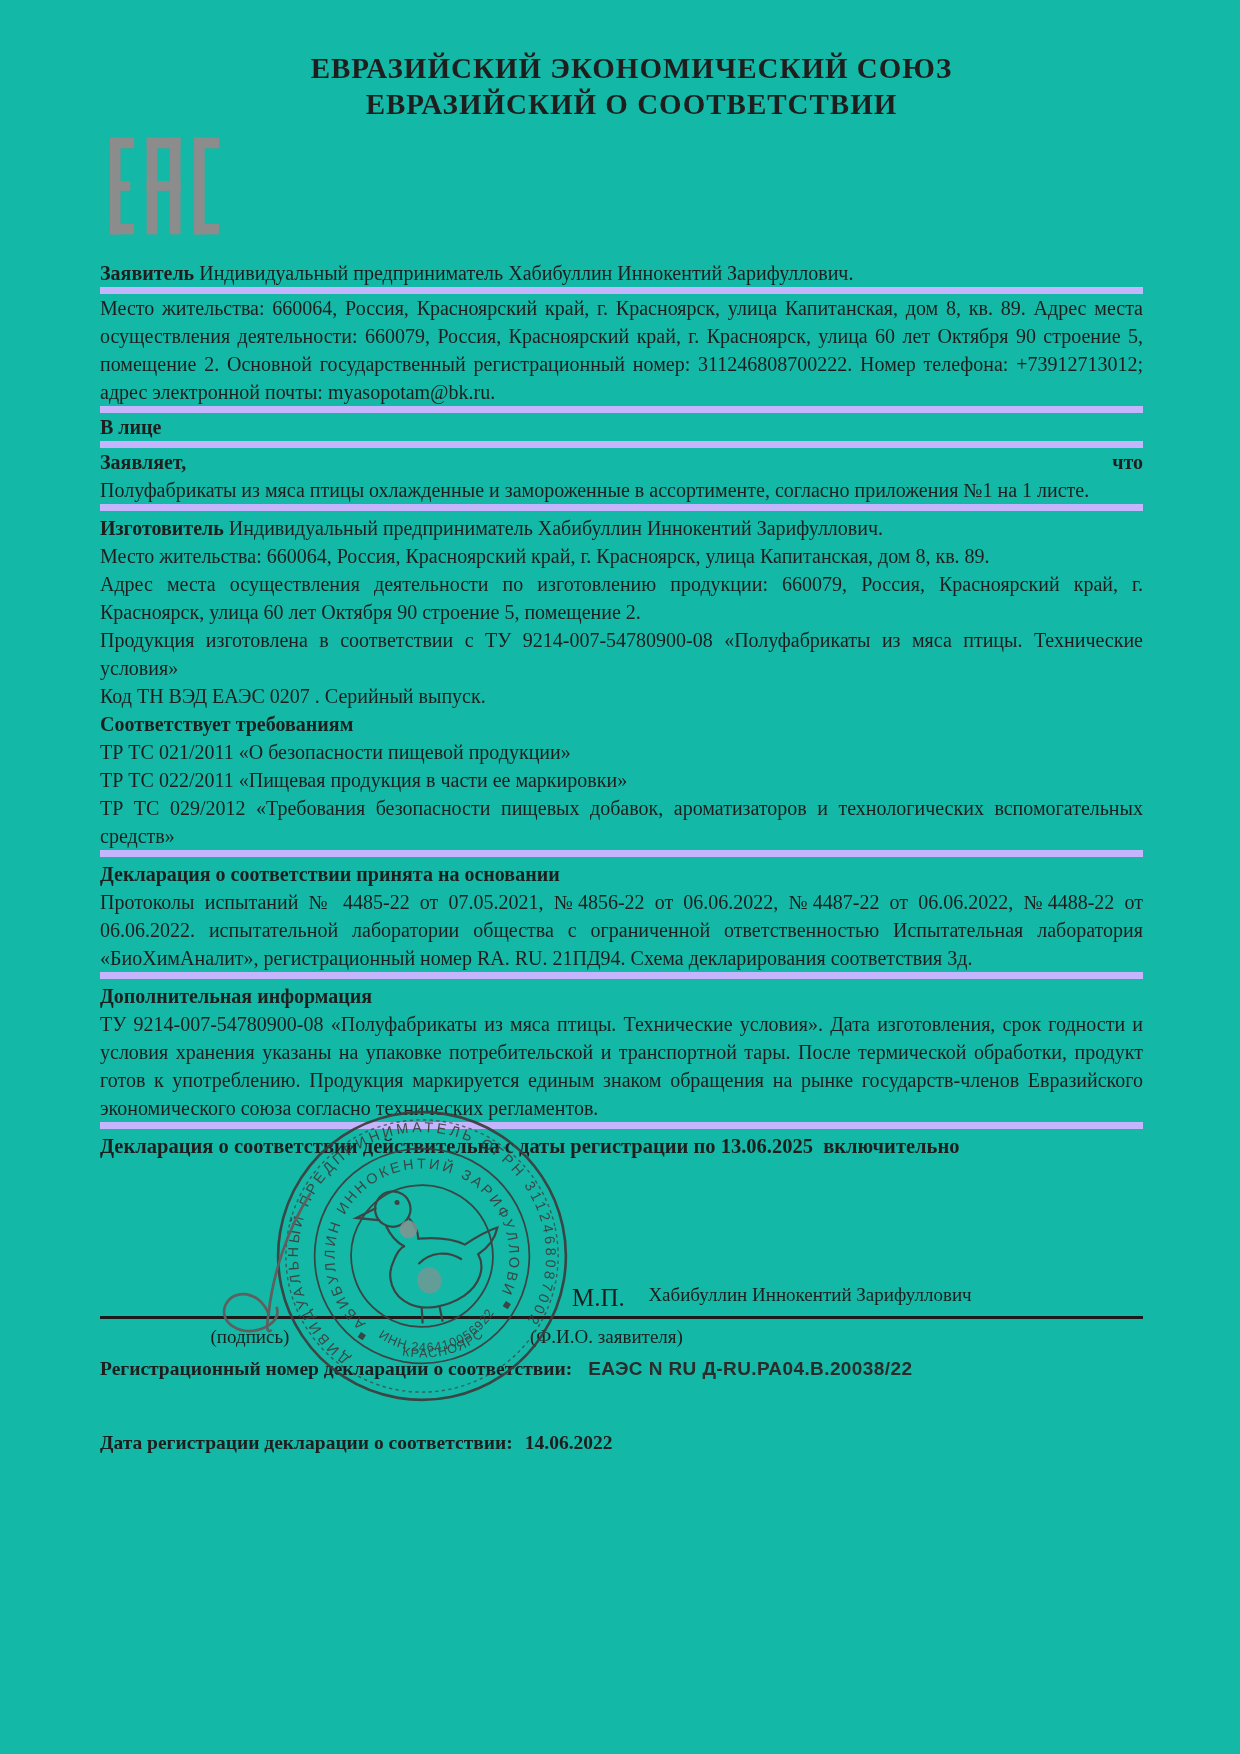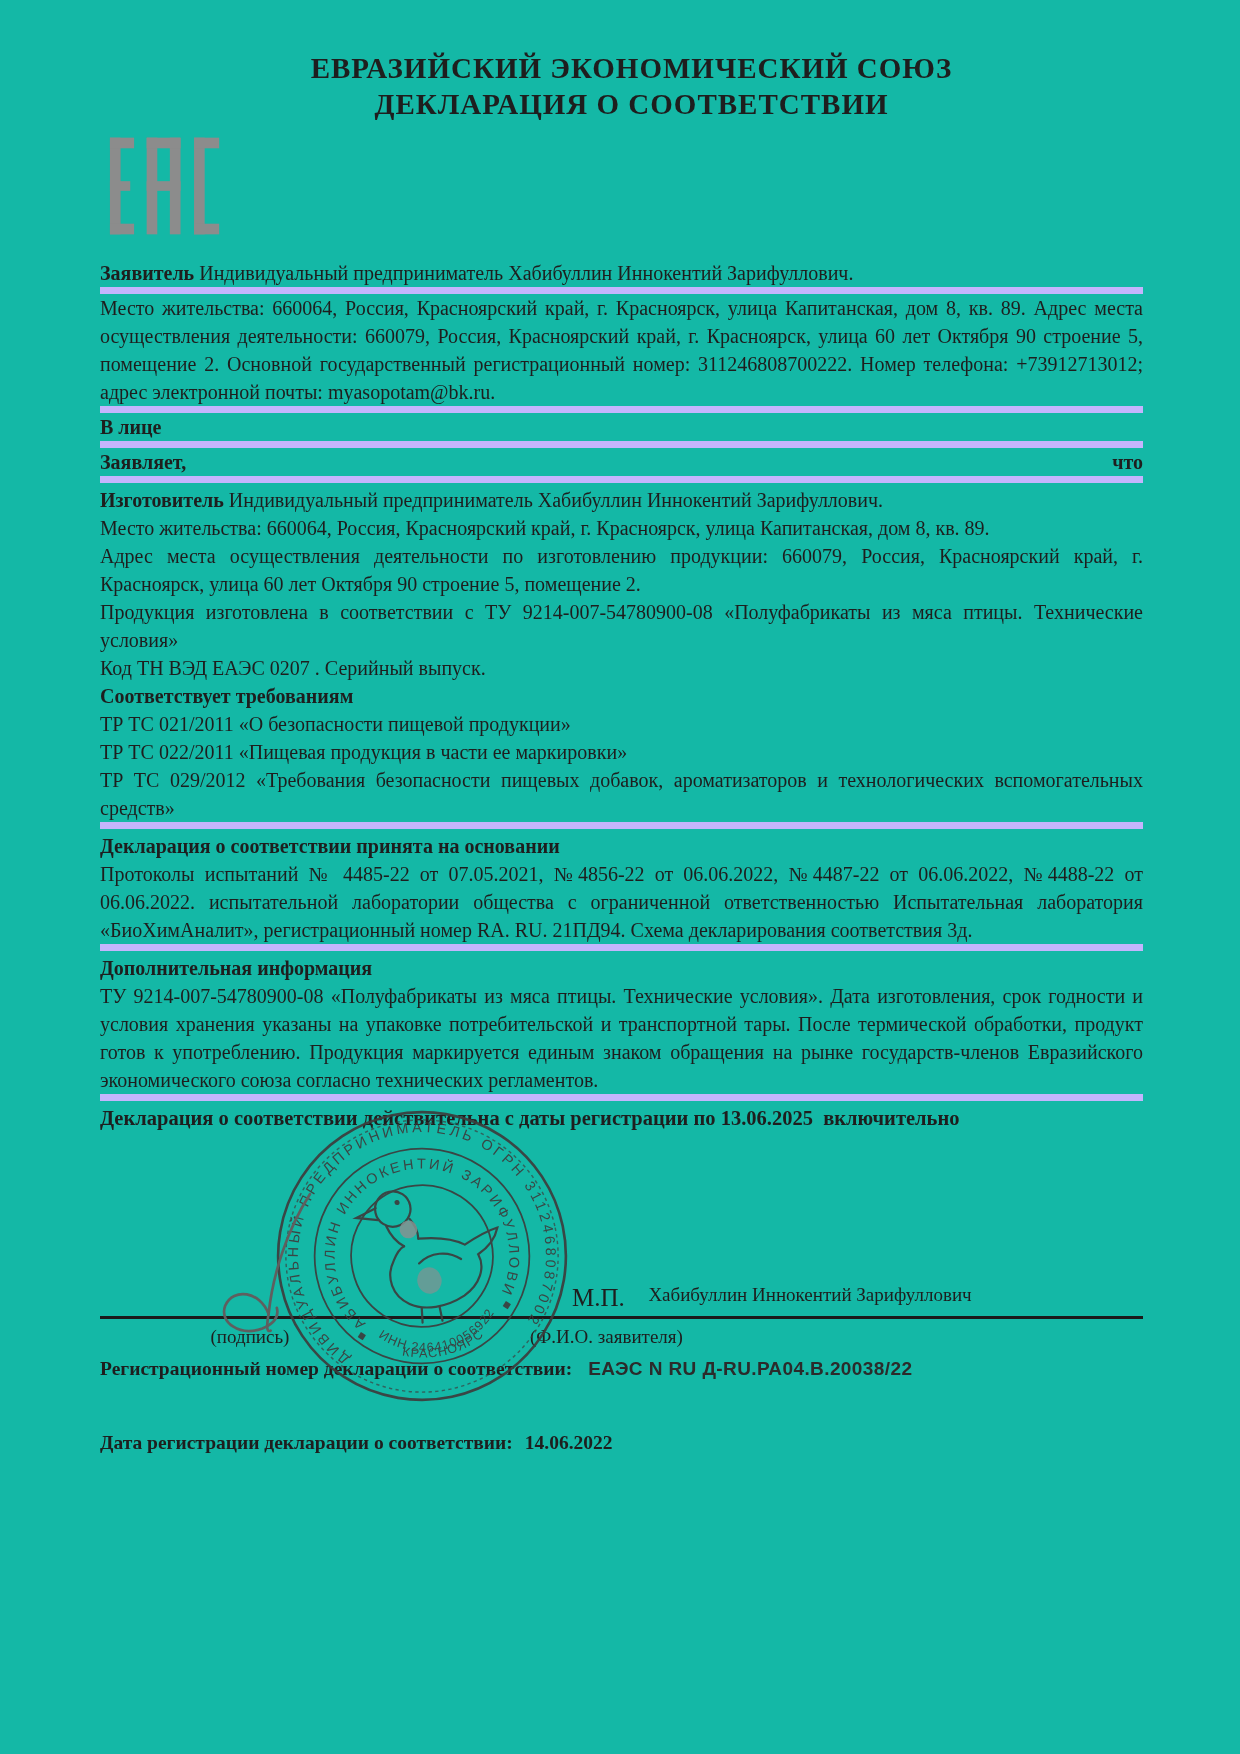--- a/index.html
+++ b/index.html
@@ -32,21 +32,21 @@
   .signature{position:absolute;left:212px;top:1188px;width:140px;height:155px;z-index:6;}
 </style>
 </head>
 <body>
 
 <div class="page">
   <div class="content">
 
     <div class="title">
       <div>ЕВРАЗИЙСКИЙ ЭКОНОМИЧЕСКИЙ СОЮЗ</div>
-      <div>ДЕКЛАРАЦИЯ О СООТВЕТСТВИИ</div>
+      <div>ЕВРАЗИЙСКИЙ О СООТВЕТСТВИИ</div>
     </div>
 
     <svg class="eac" viewBox="0 0 120 104" aria-hidden="true">
       <g fill="#8c8c8c">
         <rect x="2" y="2" width="11" height="100"></rect>
           <rect x="2" y="2" width="25" height="11"></rect>
         <rect x="2" y="47" width="21" height="10"></rect>
           <rect x="2" y="91" width="25" height="11"></rect>
         <rect x="40" y="2" width="11" height="100"></rect>
           <rect x="64" y="2" width="11" height="100"></rect>
@@ -67,20 +67,21 @@
 
       <p class="rule">Место жительства: 660064, Россия, Красноярский край, г. Красноярск, улица Капитанская, дом 8, кв. 89. Адрес места осуществления деятельности: 660079, Россия, Красноярский край, г. Красноярск, улица 60 лет Октября 90 строение 5, помещение 2. Основной государственный регистрационный номер: 311246808700222. Номер телефона: +73912713012; адрес электронной почты: myasopotam@bk.ru.</p>
 
       <p class="rule lbl">В лице</p>
 
       <div class="rule">
         <div class="row-declare">
           <span>Заявляет,</span>
           <span>что</span>
         </div>
+        <p>Полуфабрикаты из мяса птицы охлажденные и замороженные в ассортименте, согласно приложения №1 на 1 листе.</p>
       </div>
 
       <div class="rule">
         <p>
           <b class="lbl">Изготовитель</b>
           <span>Индивидуальный предприниматель Хабибуллин Иннокентий Зарифуллович.</span>
         </p>
         <p>Место жительства: 660064, Россия, Красноярский край, г. Красноярск, улица Капитанская, дом 8, кв. 89.</p>
         <p>Адрес места осуществления деятельности по изготовлению продукции: 660079, Россия, Красноярский край, г. Красноярск, улица 60 лет Октября 90 строение 5, помещение 2.</p>
         <p>Продукция изготовлена в соответствии с ТУ 9214-007-54780900-08 «Полуфабрикаты из мяса птицы. Технические условия»</p>

